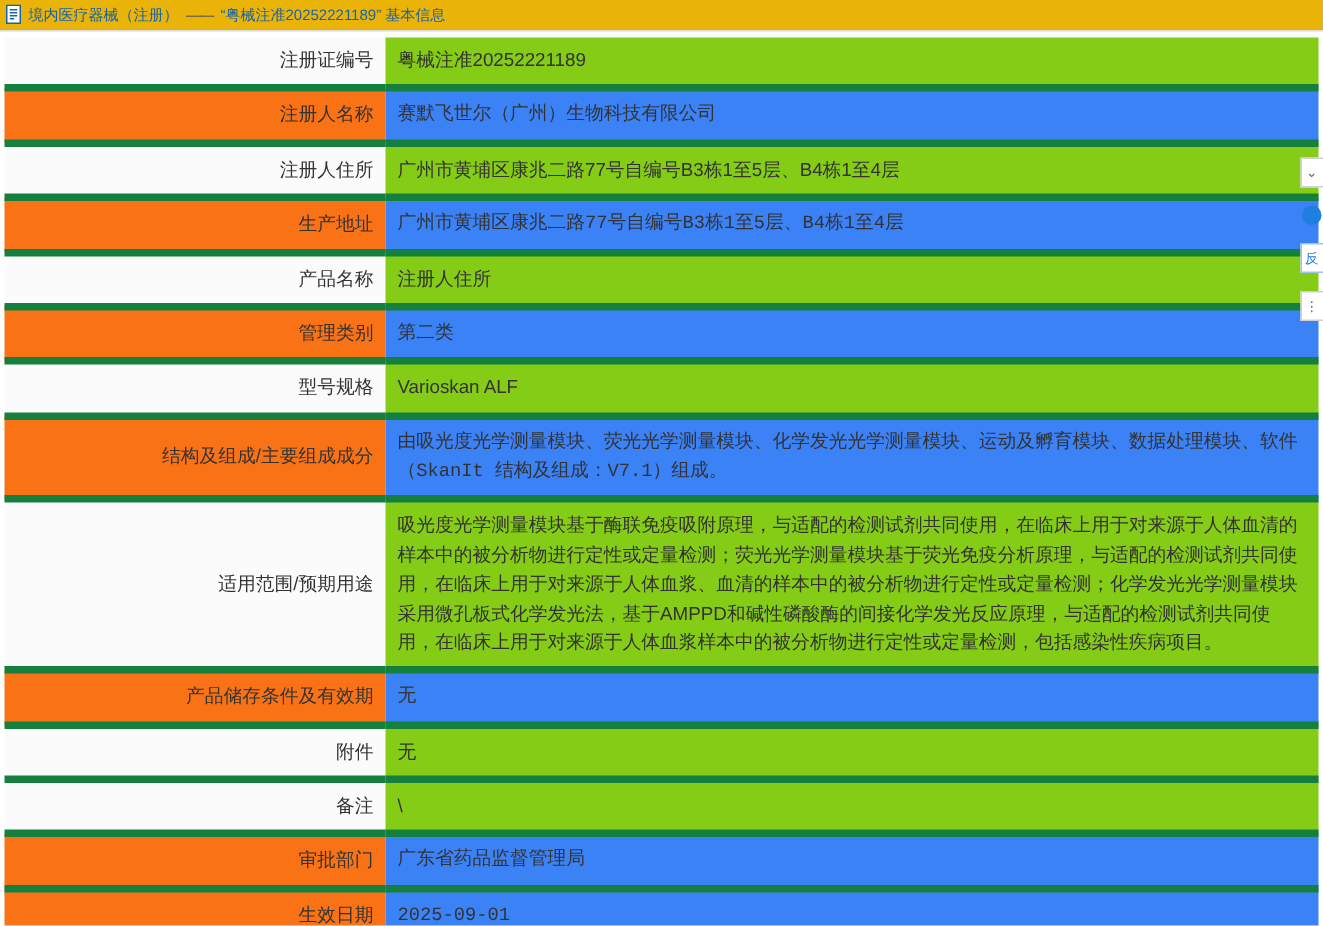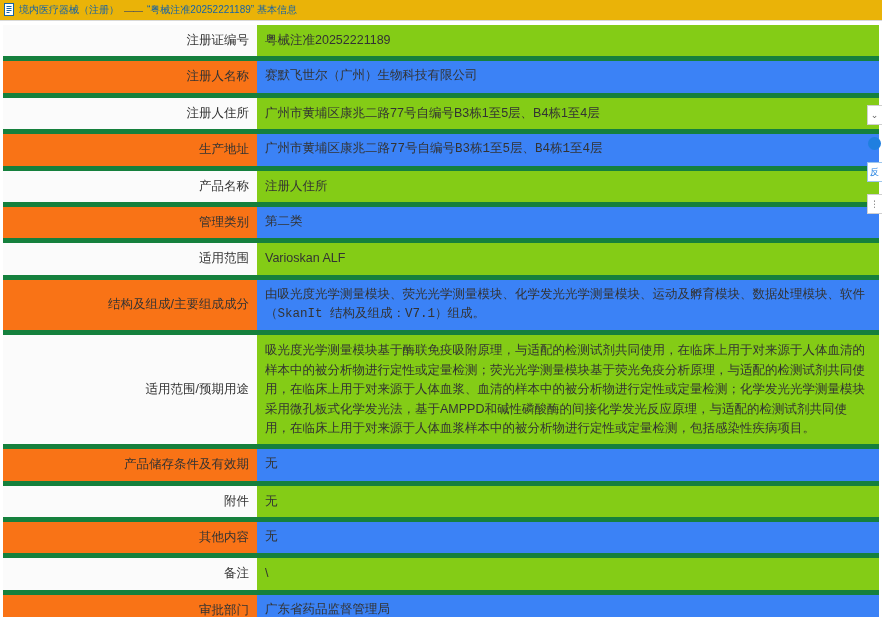--- a/index.html
+++ b/index.html
@@ -185,41 +185,37 @@
       </tr>
       <tr>
         <td class="label">产品名称</td>
         <td class="value">注册人住所</td>
       </tr>
       <tr class="alt">
         <td class="label">管理类别</td>
         <td class="value">第二类</td>
       </tr>
       <tr>
-        <td class="label">适用范围</td>
+        <td class="label">型号规格</td>
         <td class="value">Varioskan ALF</td>
       </tr>
       <tr class="alt tall">
         <td class="label">结构及组成/主要组成成分</td>
         <td class="value">由吸光度光学测量模块、荧光光学测量模块、化学发光光学测量模块、运动及孵育模块、数据处理模块、软件（SkanIt 结构及组成：V7.1）组成。</td>
       </tr>
       <tr class="tall">
         <td class="label">适用范围/预期用途</td>
         <td class="value">吸光度光学测量模块基于酶联免疫吸附原理，与适配的检测试剂共同使用，在临床上用于对来源于人体血清的样本中的被分析物进行定性或定量检测；荧光光学测量模块基于荧光免疫分析原理，与适配的检测试剂共同使用，在临床上用于对来源于人体血浆、血清的样本中的被分析物进行定性或定量检测；化学发光光学测量模块采用微孔板式化学发光法，基于AMPPD和碱性磷酸酶的间接化学发光反应原理，与适配的检测试剂共同使用，在临床上用于对来源于人体血浆样本中的被分析物进行定性或定量检测，包括感染性疾病项目。</td>
       </tr>
       <tr class="alt">
         <td class="label">产品储存条件及有效期</td>
         <td class="value">无</td>
       </tr>
       <tr>
         <td class="label">附件</td>
-        <td class="value">无</td>
-      </tr>
-      <tr class="alt">
-        <td class="label">其他内容</td>
         <td class="value">无</td>
       </tr>
       <tr>
         <td class="label">备注</td>
         <td class="value">\</td>
       </tr>
       <tr class="alt">
         <td class="label">审批部门</td>
         <td class="value">广东省药品监督管理局</td>
       </tr>

